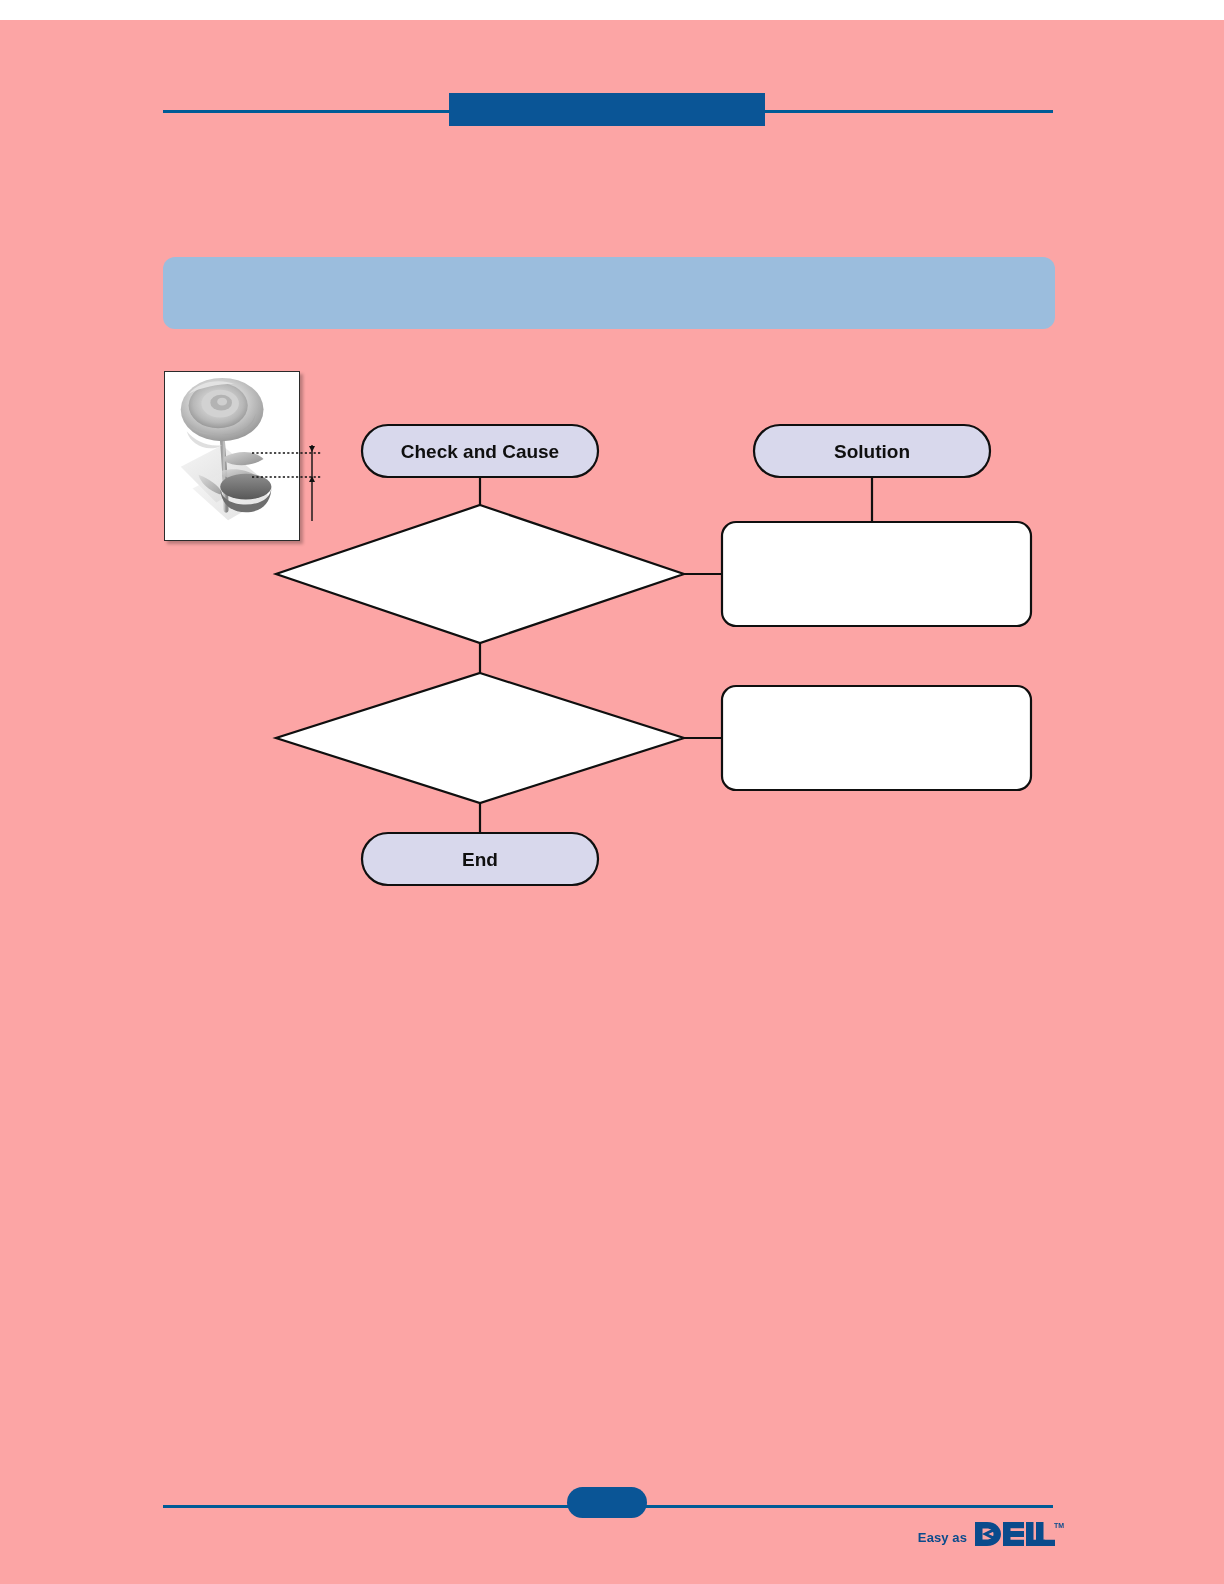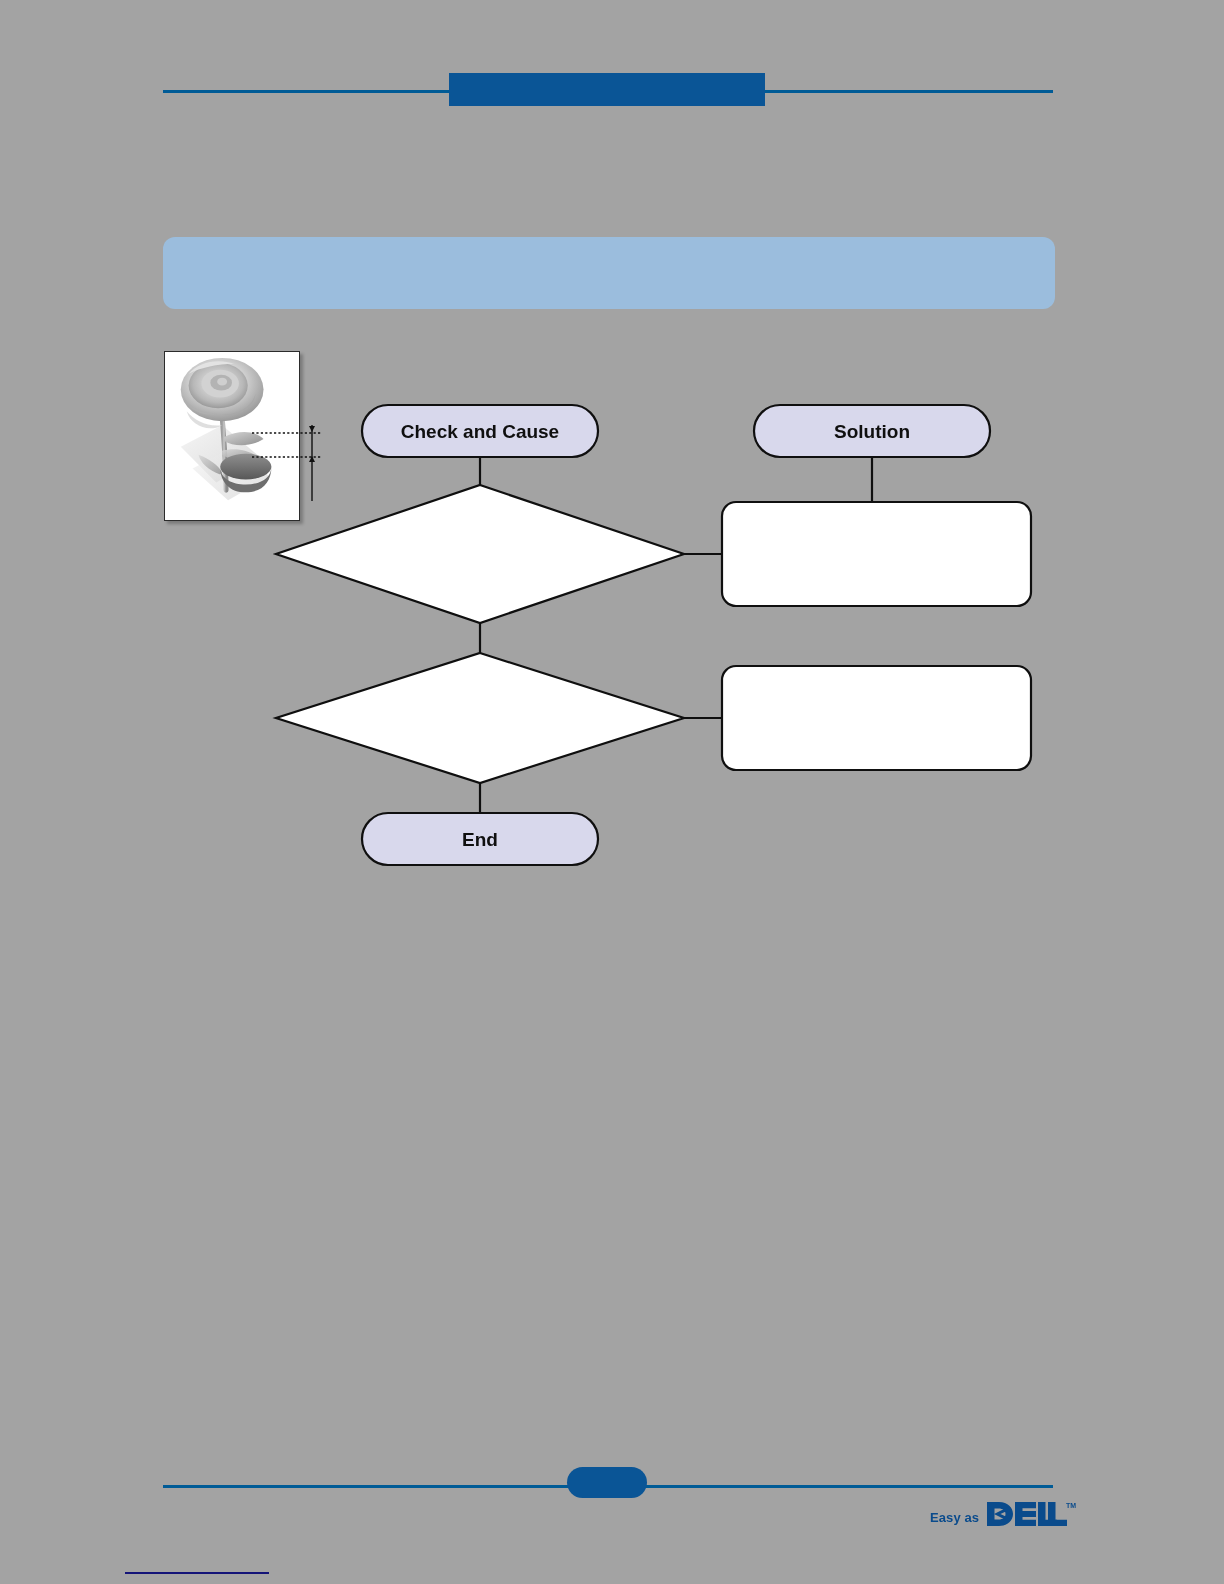--- a/index.html
+++ b/index.html
@@ -13,21 +13,22 @@
     height: 1584px;
     position: relative;
     font-family: "Liberation Sans", sans-serif;
     overflow: hidden;
   }
 
   
   .page {
     position: absolute;
     inset: 0;
-    background: #a3a3a3;
+    background: #fca5a5;
+    margin-top: 20px;
   }
 
   
   .header-rule {
     position: absolute;
     left: 163px;
     top: 90px;
     width: 890px;
     height: 3px;
     background: #005b96;
@@ -128,20 +129,21 @@
   }
   .footer-brand {
     position: absolute;
     left: 930px;
     top: 1489px;
     width: 130px;
     height: 40px;
     display: flex;
     align-items: flex-end;
     gap: 7px;
+    justify-content: flex-end;
   }
   .brand-tag {
     font-family: "Liberation Sans", sans-serif;
     font-weight: bold;
     font-size: 13px;
     color: #0a4b8c;
     letter-spacing: 0.1px;
     padding-bottom: 4px;
     white-space: nowrap;
   }

